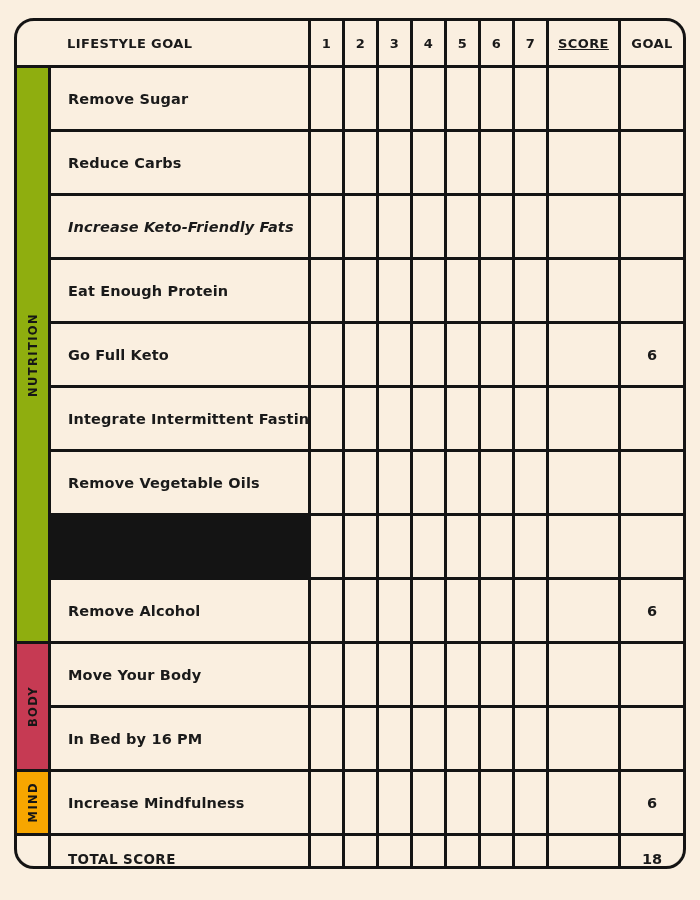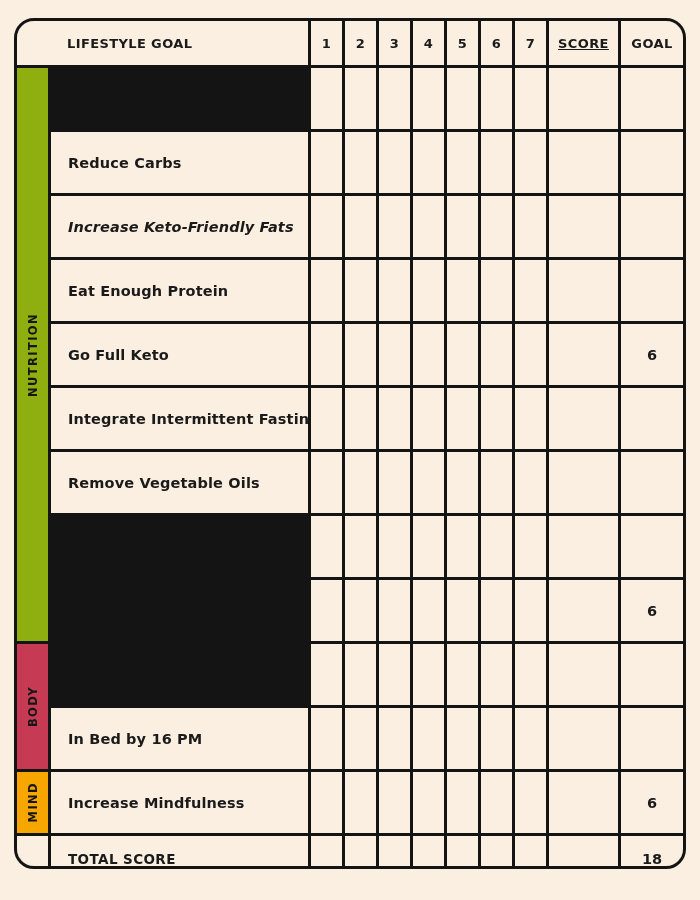--- a/index.html
+++ b/index.html
@@ -102,20 +102,21 @@
         <div class="cell cat" style="grid-area: 2 / 1 / 11 / 2; background: rgb(143, 174, 15);">
           <span class="vtext">NUTRITION</span>
         </div>
         <div class="cell cat" style="grid-area: 11 / 1 / 13 / 2; background: rgb(198, 58, 83);">
           <span class="vtext">BODY</span>
         </div>
         <div class="cell cat" style="grid-area: 13 / 1 / 14 / 2; background: rgb(247, 166, 0);">
           <span class="vtext">MIND</span>
         </div>
         <div class="cell cat" style="grid-area: 14 / 1;"></div>
+        <div class="cell label" style="grid-area: 2 / 2;">Remove Sugar</div>
         <div class="cell day" style="grid-area: 2 / 3;"></div>
         <div class="cell day" style="grid-area: 2 / 4;"></div>
         <div class="cell day" style="grid-area: 2 / 5;"></div>
         <div class="cell day" style="grid-area: 2 / 6;"></div>
         <div class="cell day" style="grid-area: 2 / 7;"></div>
         <div class="cell day" style="grid-area: 2 / 8;"></div>
         <div class="cell day" style="grid-area: 2 / 9;"></div>
         <div class="cell score" style="grid-area: 2 / 10;"></div>
         <div class="cell goal" style="grid-area: 2 / 11;"></div>
         <div class="cell label" style="grid-area: 3 / 2;">Reduce Carbs</div>
@@ -180,29 +181,31 @@
         <div class="cell goal" style="grid-area: 8 / 11;"></div>
         <div class="cell day" style="grid-area: 9 / 3;"></div>
         <div class="cell day" style="grid-area: 9 / 4;"></div>
         <div class="cell day" style="grid-area: 9 / 5;"></div>
         <div class="cell day" style="grid-area: 9 / 6;"></div>
         <div class="cell day" style="grid-area: 9 / 7;"></div>
         <div class="cell day" style="grid-area: 9 / 8;"></div>
         <div class="cell day" style="grid-area: 9 / 9;"></div>
         <div class="cell score" style="grid-area: 9 / 10;"></div>
         <div class="cell goal" style="grid-area: 9 / 11;"></div>
+        <div class="cell label" style="grid-area: 10 / 2;">Remove Alcohol</div>
         <div class="cell day" style="grid-area: 10 / 3;"></div>
         <div class="cell day" style="grid-area: 10 / 4;"></div>
         <div class="cell day" style="grid-area: 10 / 5;"></div>
         <div class="cell day" style="grid-area: 10 / 6;"></div>
         <div class="cell day" style="grid-area: 10 / 7;"></div>
         <div class="cell day" style="grid-area: 10 / 8;"></div>
         <div class="cell day" style="grid-area: 10 / 9;"></div>
         <div class="cell score" style="grid-area: 10 / 10;"></div>
         <div class="cell goal" style="grid-area: 10 / 11;">6</div>
+        <div class="cell label" style="grid-area: 11 / 2;">Move Your Body</div>
         <div class="cell day" style="grid-area: 11 / 3;"></div>
         <div class="cell day" style="grid-area: 11 / 4;"></div>
         <div class="cell day" style="grid-area: 11 / 5;"></div>
         <div class="cell day" style="grid-area: 11 / 6;"></div>
         <div class="cell day" style="grid-area: 11 / 7;"></div>
         <div class="cell day" style="grid-area: 11 / 8;"></div>
         <div class="cell day" style="grid-area: 11 / 9;"></div>
         <div class="cell score" style="grid-area: 11 / 10;"></div>
         <div class="cell goal" style="grid-area: 11 / 11;"></div>
         <div class="cell label" style="grid-area: 12 / 2;">In Bed by 16 PM</div>

